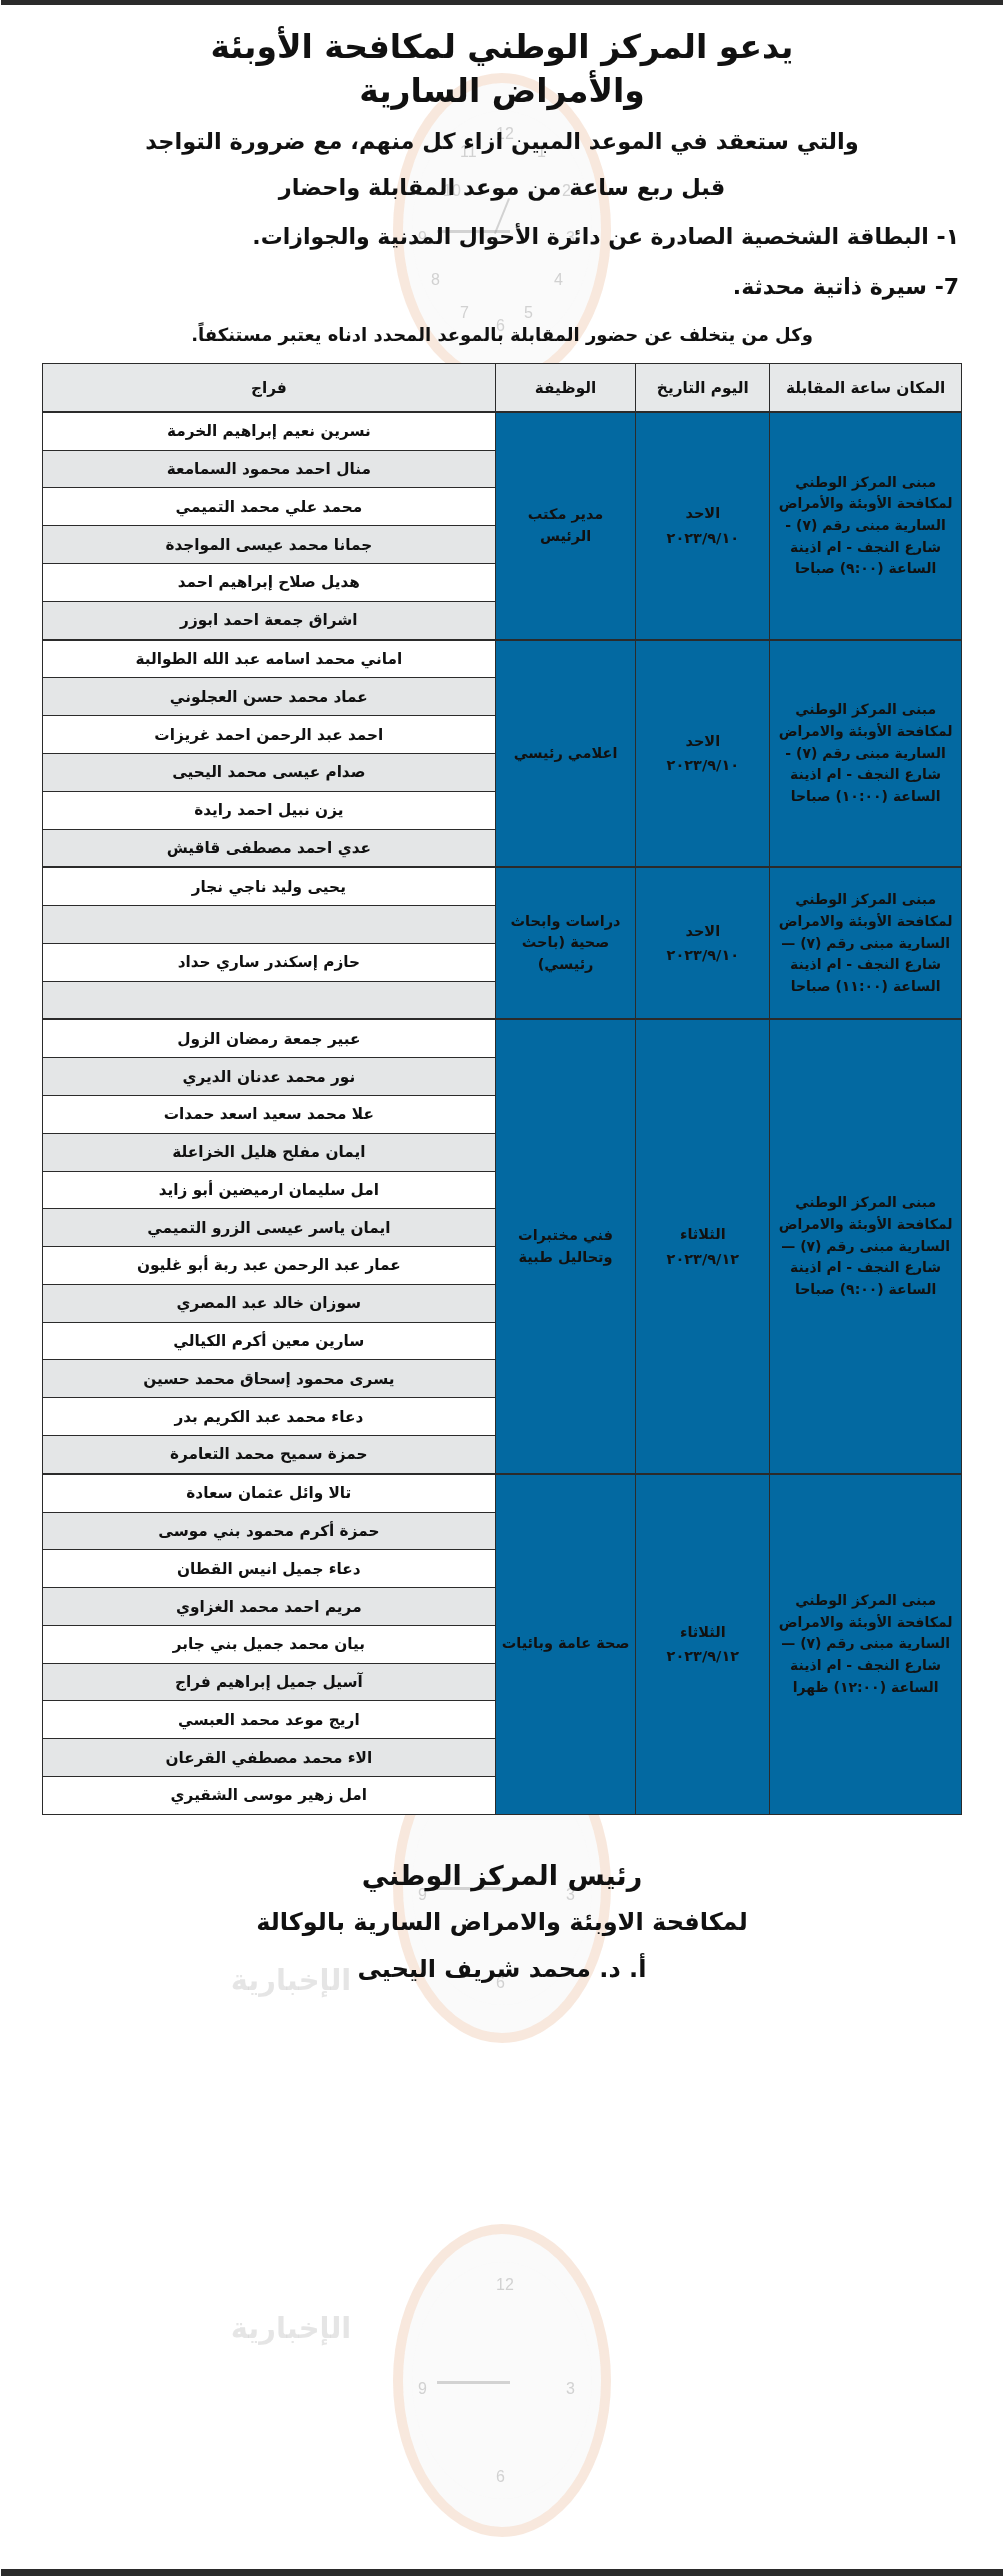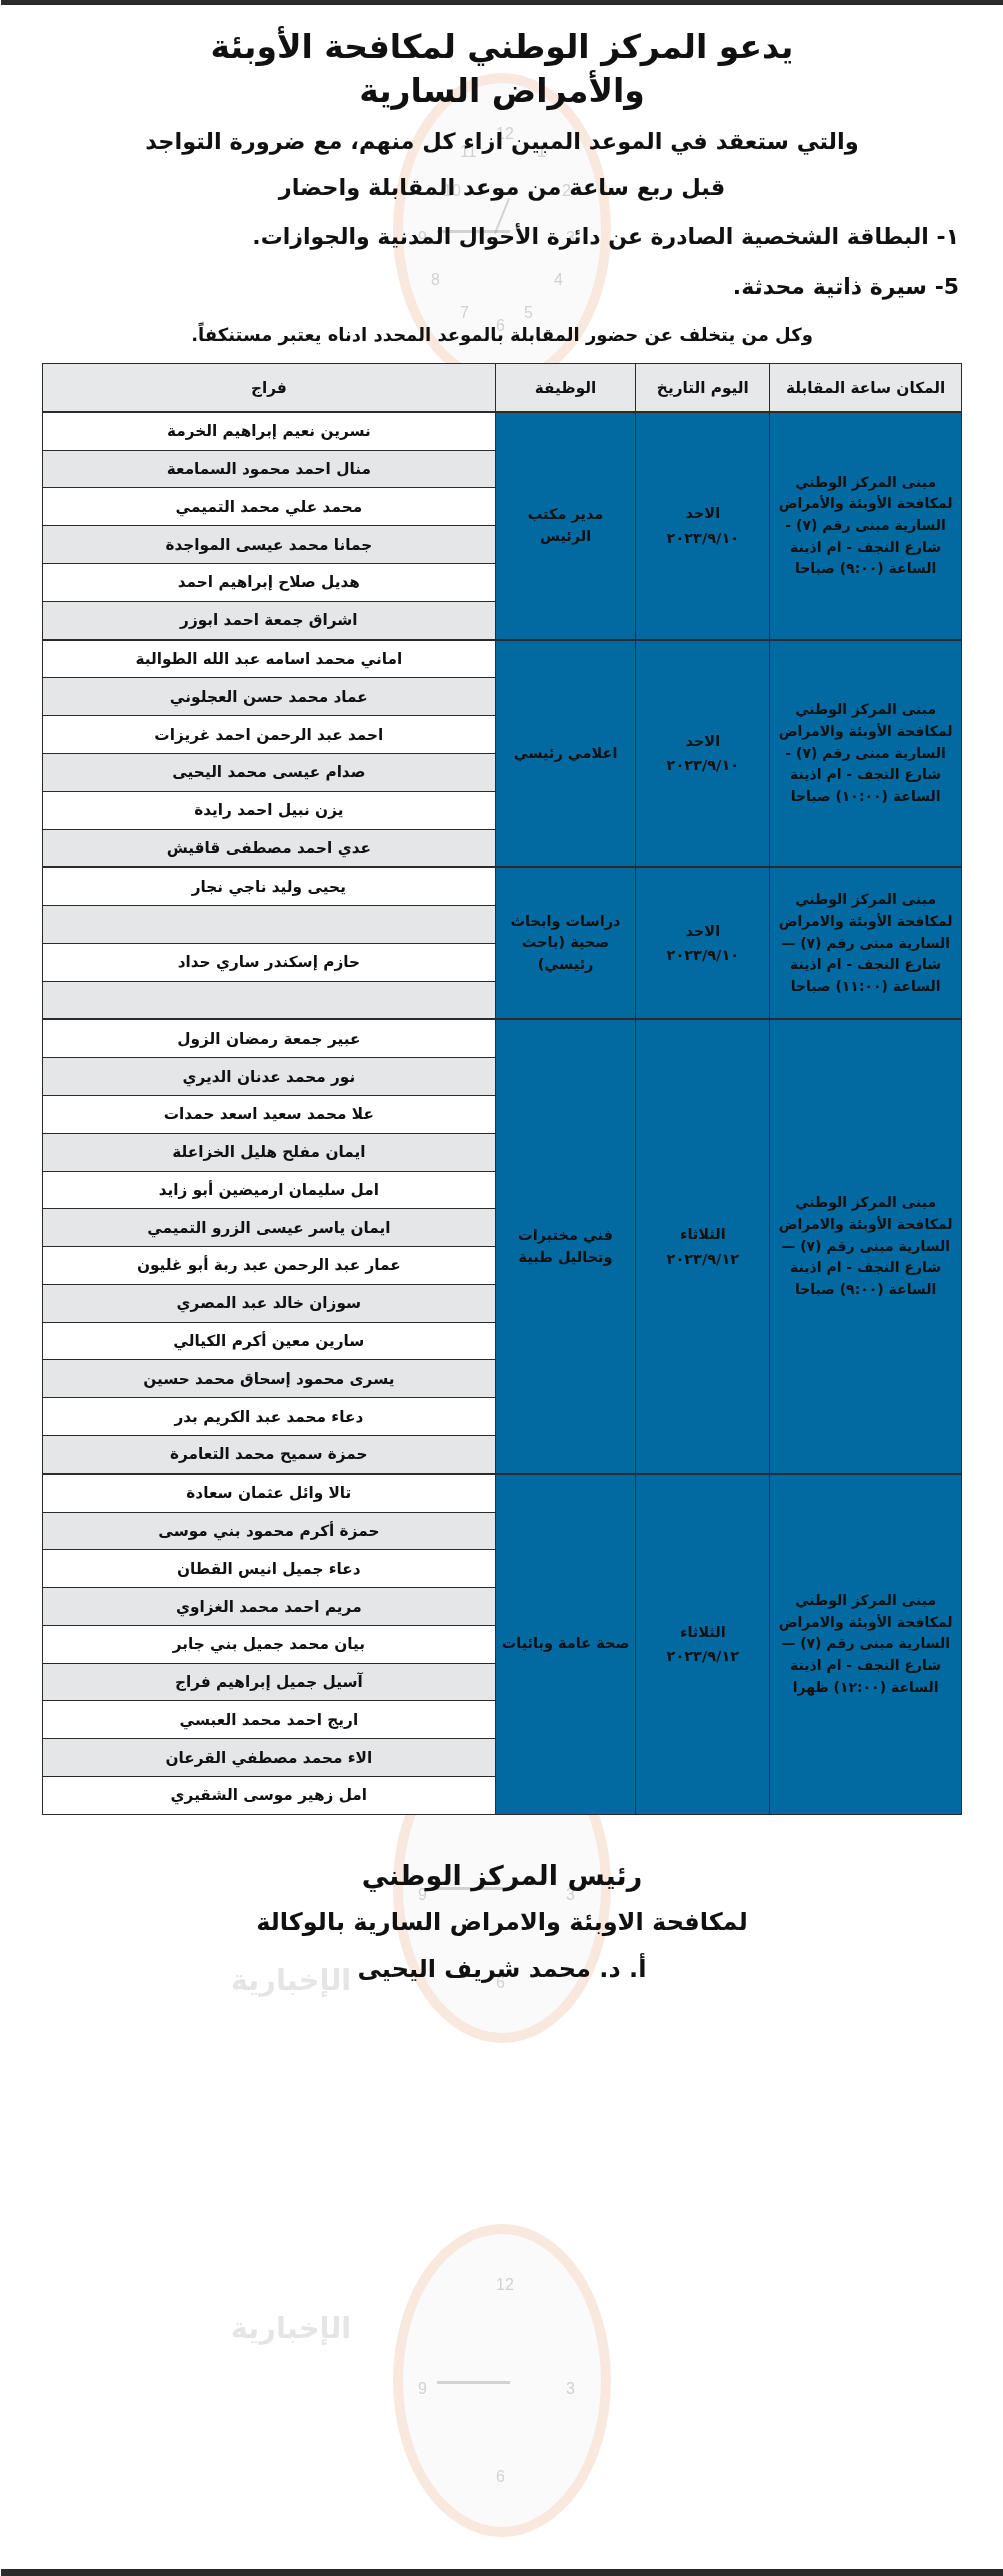--- a/index.html
+++ b/index.html
@@ -266,21 +266,21 @@
 
     <div class="title">
       <div>يدعو المركز الوطني لمكافحة الأوبئة</div>
       <div>والأمراض السارية</div>
     </div>
 
     <div class="para-line">والتي ستعقد في الموعد المبين ازاء كل منهم، مع ضرورة التواجد</div>
     <div class="para-line">قبل ربع ساعة من موعد المقابلة واحضار</div>
 
     <div class="req">١- البطاقة الشخصية الصادرة عن دائرة الأحوال المدنية والجوازات.</div>
-    <div class="req">5- سيرة ذاتية محدثة.</div>
+    <div class="req">7- سيرة ذاتية محدثة.</div>
 
     <div class="note">وكل من يتخلف عن حضور المقابلة بالموعد المحدد ادناه يعتبر مستنكفاً.</div>
 
     <table class="sched">
       <thead>
         <tr>
           <th class="c-place">المكان ساعة المقابلة</th>
           <th class="c-date">اليوم التاريخ</th>
           <th class="c-job">الوظيفة</th>
           <th class="c-name">فراج</th>
@@ -413,21 +413,21 @@
           <tr class="alt">
             <td class="name">مريم احمد محمد الغزاوي</td>
           </tr>
           <tr>
             <td class="name">بيان محمد جميل بني جابر</td>
           </tr>
           <tr class="alt">
             <td class="name">آسيل جميل إبراهيم فراج</td>
           </tr>
           <tr>
-            <td class="name">اريج احمد محمد العبسي</td>
+            <td class="name">اريج موعد محمد العبسي</td>
           </tr>
           <tr class="alt">
             <td class="name">الاء محمد مصطفي القرعان</td>
           </tr>
           <tr>
             <td class="name">امل زهير موسى الشقيري</td>
           </tr>
         </tbody>
     </table>
 

